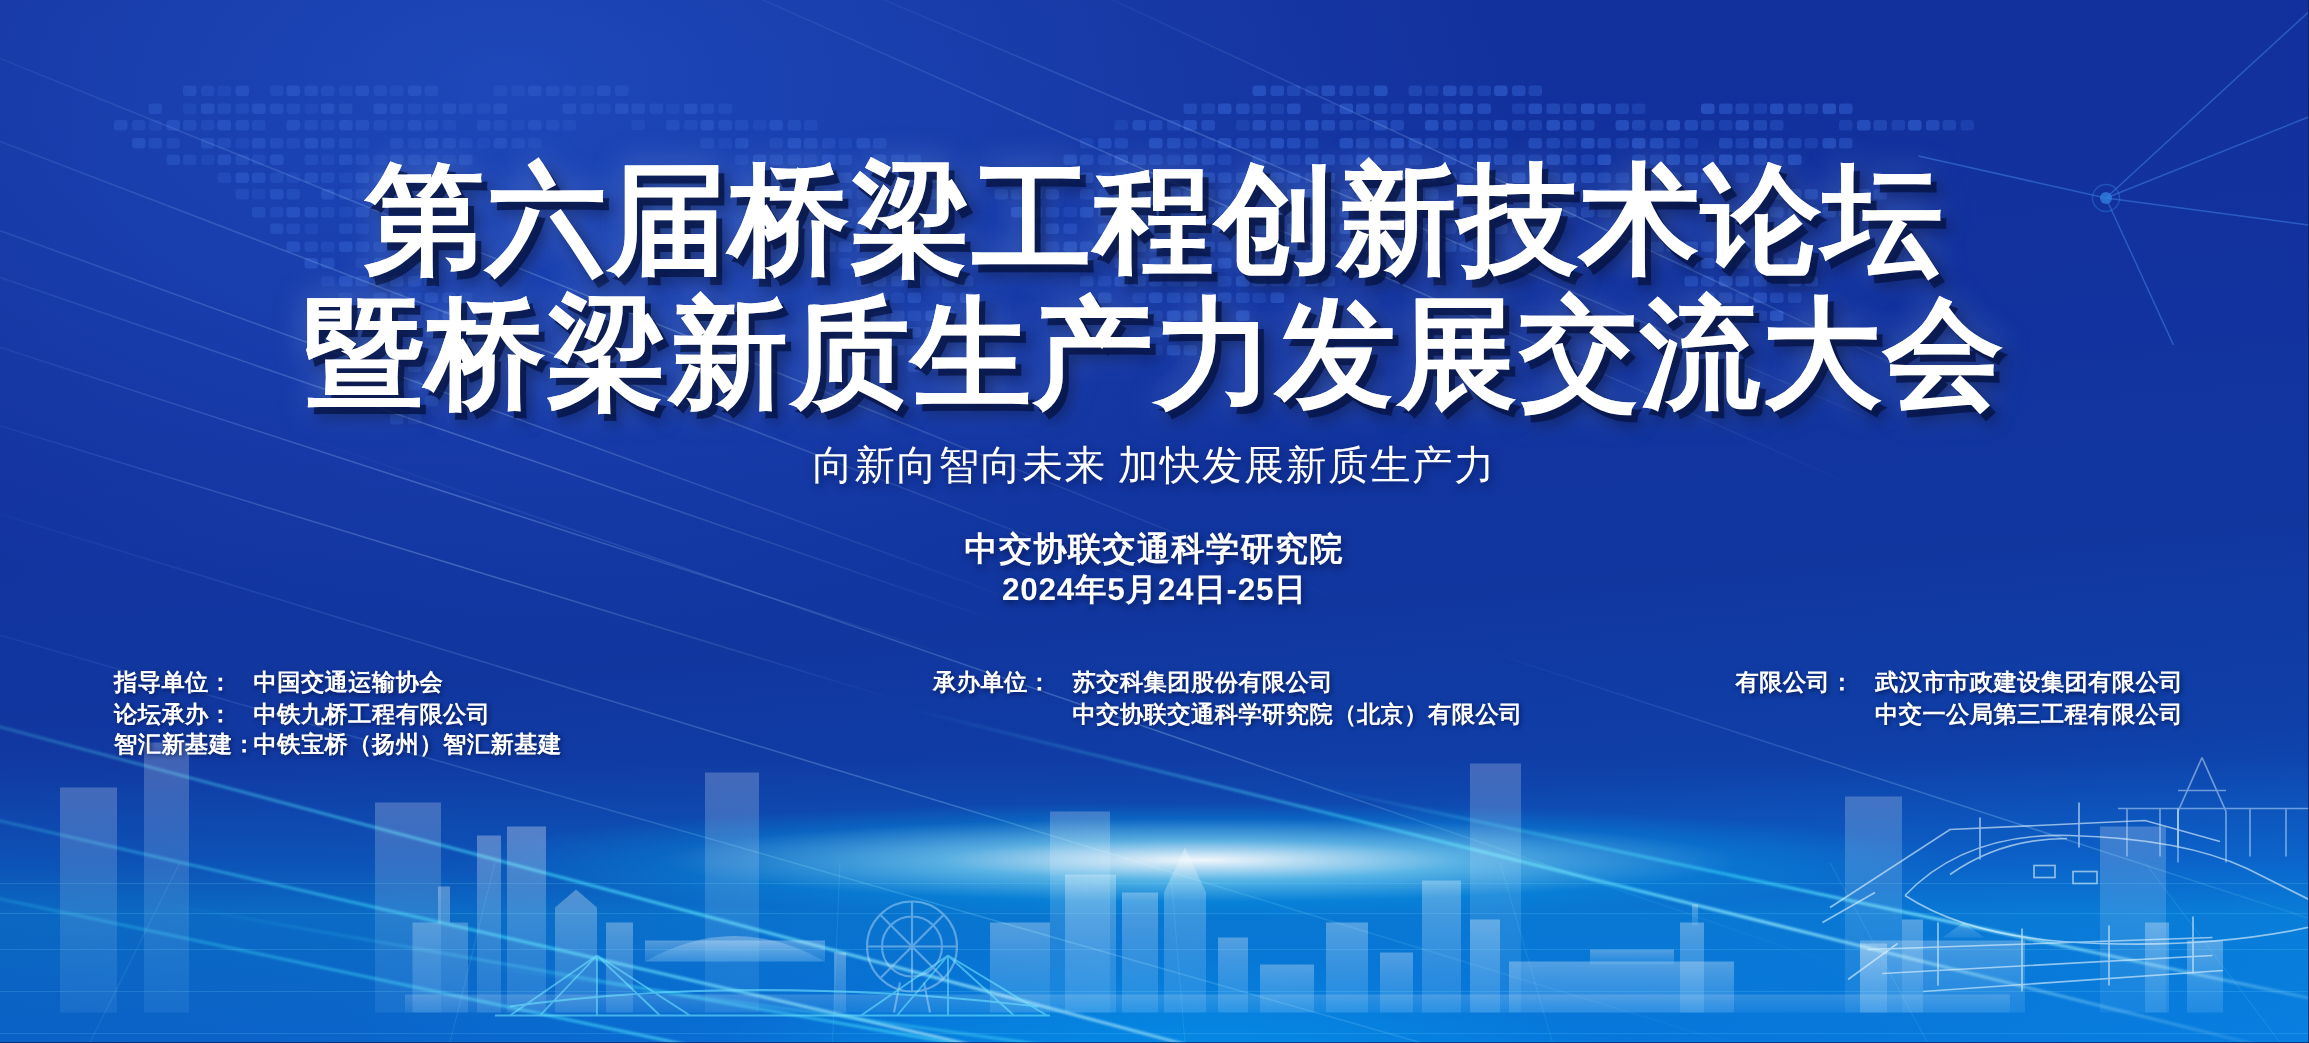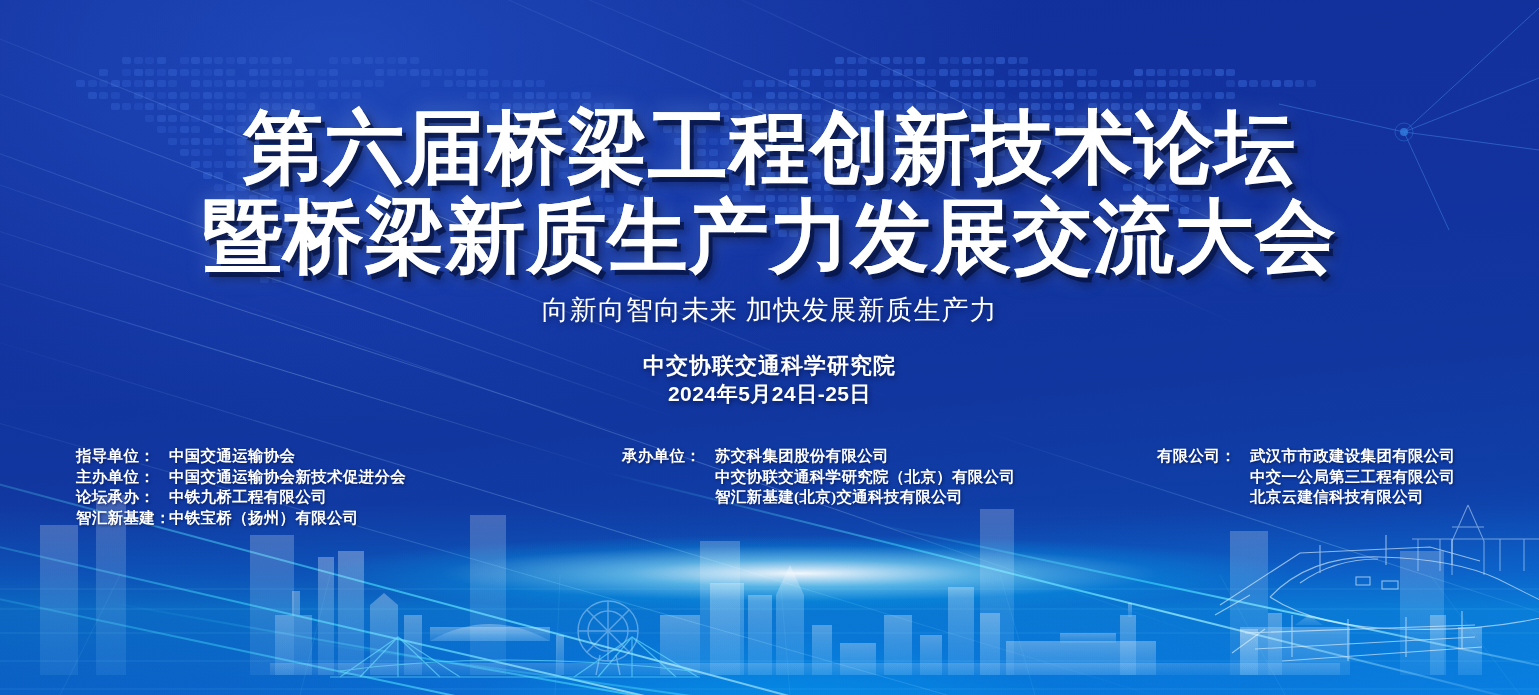--- a/index.html
+++ b/index.html
@@ -1020,28 +1020,25 @@
 
   <div class="slogan">向新向智向未来  加快发展新质生产力</div>
 
   <div class="venue">
     <span class="place">中交协联交通科学研究院</span>
     <span class="date">2024年5月24日-25日</span>
   </div>
 
   <div class="credit-col left" id="col-left">
       <span class="credit-line"><span class="ind">指导单位：</span><span>中国交通运输协会</span></span>
-      <span class="credit-line"><span class="ind">主办单位：</span><span>中国交通运输协会新技术促进分会</span></span>
       <span class="credit-line"><span class="ind">论坛承办：</span><span>中铁九桥工程有限公司</span></span>
-      <span class="credit-line"><span class="ind">智汇新基建：</span><span>中铁宝桥（扬州）有限公司</span></span>
+      <span class="credit-line"><span class="ind">智汇新基建：</span><span>中铁宝桥（扬州）智汇新基建</span></span>
     </div>
   <div class="credit-col mid" id="col-mid">
       <span class="credit-line"><span class="ind">承办单位：</span><span>苏交科集团股份有限公司</span></span>
       <span class="credit-line"><span class="ind"></span><span>中交协联交通科学研究院（北京）有限公司</span></span>
-      <span class="credit-line"><span class="ind"></span><span>智汇新基建(北京)交通科技有限公司</span></span>
     </div>
   <div class="credit-col right" id="col-right">
       <span class="credit-line"><span class="ind">有限公司：</span><span>武汉市市政建设集团有限公司</span></span>
       <span class="credit-line"><span class="ind"></span><span>中交一公局第三工程有限公司</span></span>
-      <span class="credit-line"><span class="ind"></span><span>北京云建信科技有限公司</span></span>
     </div>
 
 </div>
 
 </body></html>

